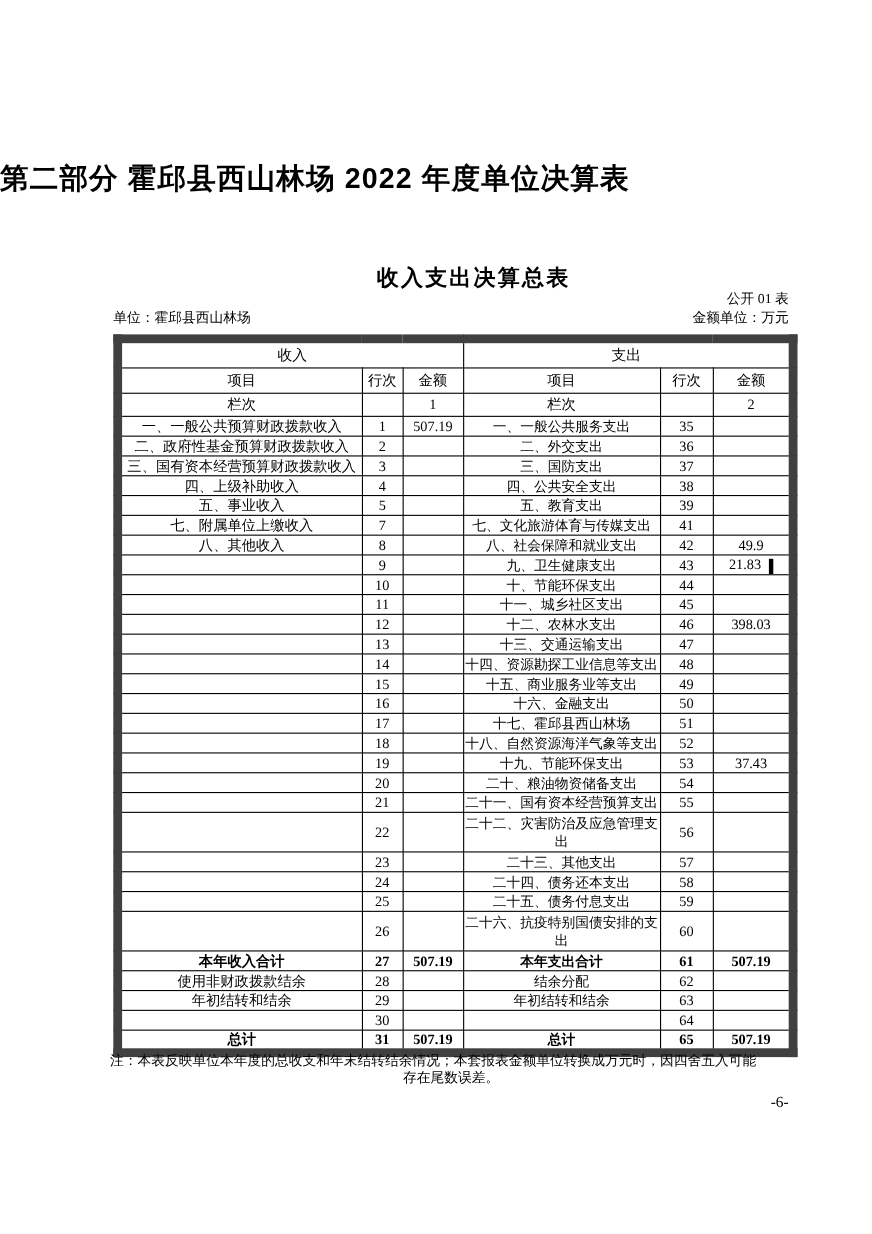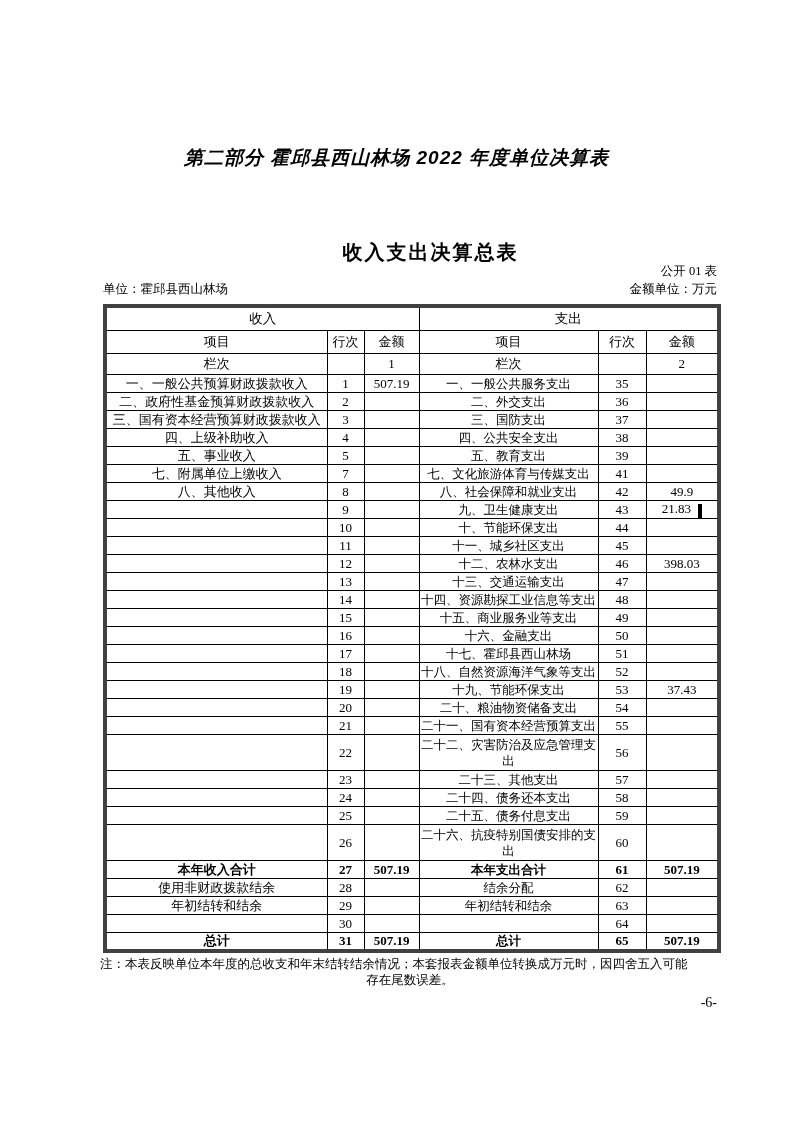--- a/index.html
+++ b/index.html
@@ -8,26 +8,25 @@
     width: 793px;
     height: 1122px;
     background: #ffffff;
     color: #000000;
     font-family: "Liberation Serif", "DejaVu Serif", serif;
     overflow: hidden;
   }
   .doc-title {
     position: absolute;
     top: 145px; left: 0; width: 100%;
-    text-align: center;
+    text-align: left;
     font-family: "Liberation Sans", "DejaVu Sans", sans-serif;
     font-weight: bold;
-    font-size: 19px;
+    font-size: 26px;
     letter-spacing: 1px;
-    font-style: italic;
   }
   .table-title {
     position: absolute;
     top: 239px; left: 0; width: 100%;
     text-align: center;
     text-indent: 68px;
     font-family: Liberation Sans, sans-serif;
     font-weight: bold;
     font-size: 20px;
     letter-spacing: 2px;
@@ -44,21 +43,21 @@
     display: flex;
     justify-content: space-between;
     font-size: 12.5px;
   }
   table.acct-table {
     position: absolute;
     top: 304px; left: 103px;
     width: 614px;
     border-collapse: collapse;
     table-layout: fixed;
-    border: 4px solid #404040;
+    border: 8px solid #404040;
     font-size: 13px;
     text-align: center;
   }
   .acct-table th, .acct-table td {
     border: 1px solid #000;
     padding: 0 1px;
     font-weight: normal;
     line-height: 16px;
     overflow: hidden;
   }

